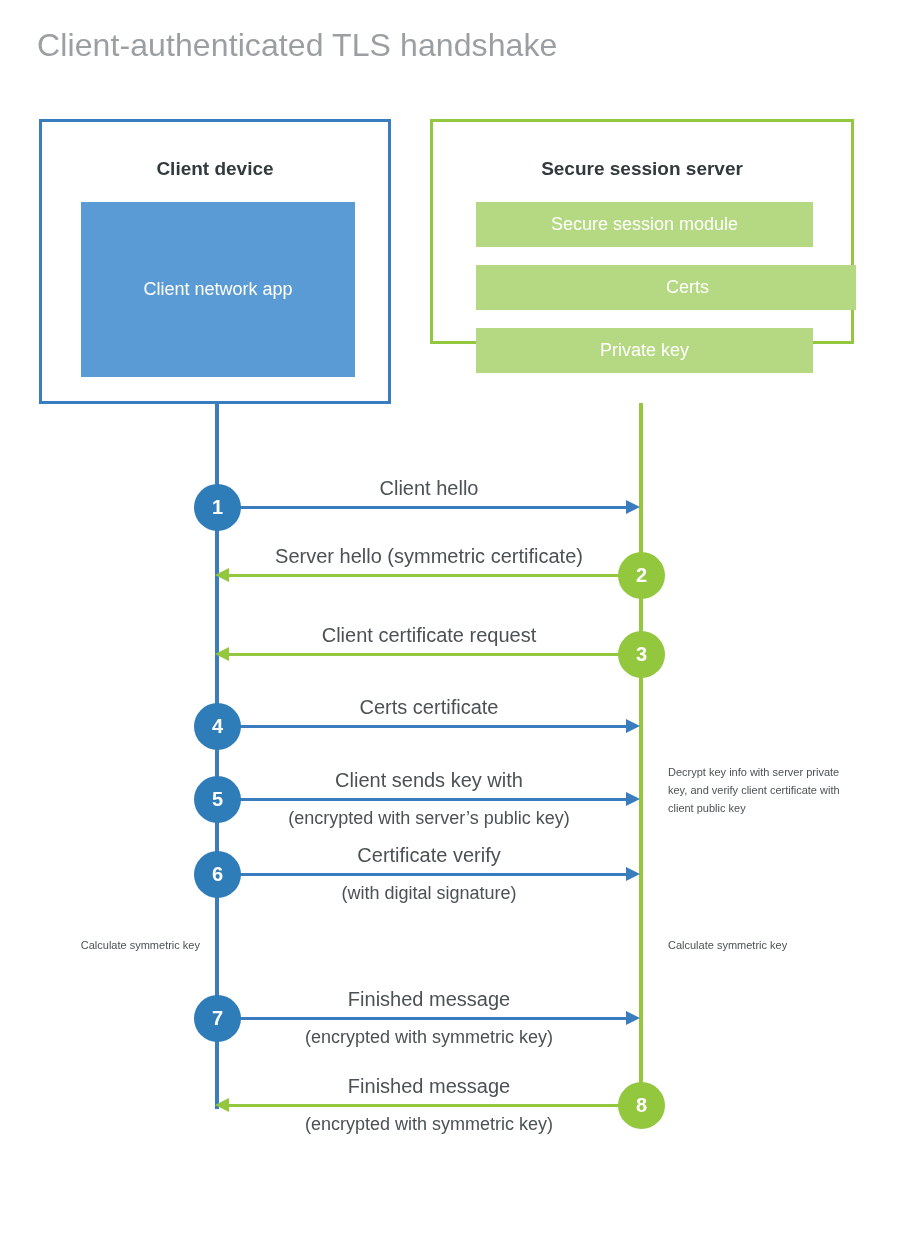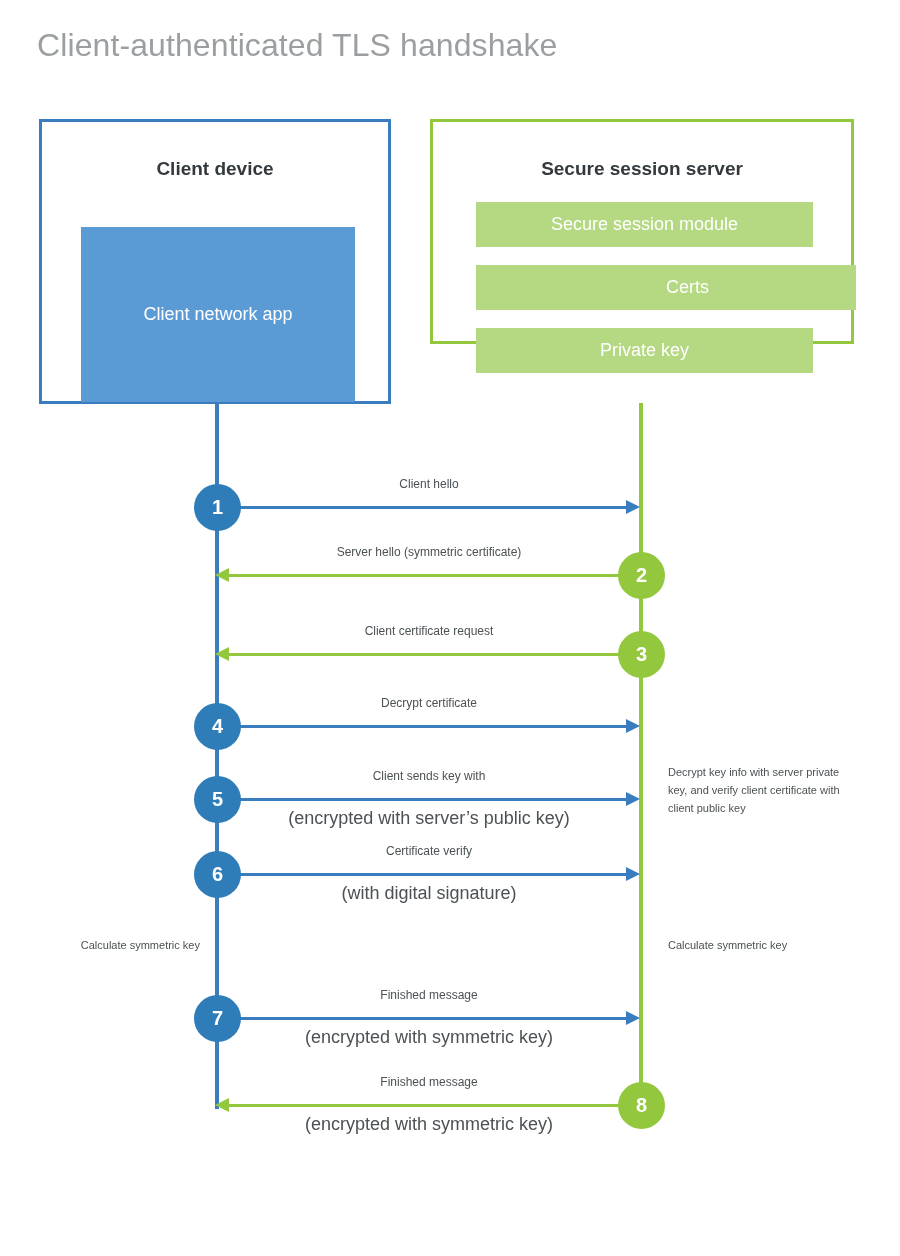--- a/index.html
+++ b/index.html
@@ -26,21 +26,21 @@
   .actor-box.server{left:430px;top:119px;width:424px;height:225px;border:3px solid #93c83e;}
   .actor-title{
     position:absolute;left:0;right:0;top:25px;
     text-align:center;font-size:19px;font-weight:bold;color:#333a3d;margin-top:11px;
   }
 
   .client-app{
     position:absolute;left:39px;top:80px;width:274px;height:175px;
     background:#5b9bd5;color:#ffffff;
     display:flex;align-items:center;justify-content:center;text-align:center;
-    font-size:18px;line-height:25px;font-weight:400;margin-top:25px;
+    font-size:18px;line-height:25px;font-weight:400;
   }
   .server-bar{
     position:absolute;left:43px;width:337px;height:45px;
     background:#b5d882;color:#ffffff;
     display:flex;align-items:center;justify-content:center;
     font-size:18px;font-weight:400;
   }
   .server-bar.b1{top:80px;}
   .server-bar.b2{top:143px;padding-left:43px;}
   .server-bar.b3{top:206px;text-align:center;}
@@ -55,21 +55,21 @@
   .msg .line{position:absolute;height:3px;top:-1px;}
   .msg .head{position:absolute;width:0;height:0;top:-7px;
              border-top:7px solid transparent;border-bottom:7px solid transparent;}
   .msg.to-server .line{left:217px;width:411px;background:#3a7dbf;}
   .msg.to-server .head{left:626px;border-left:14px solid #3a7dbf;}
   .msg.to-client .line{left:229px;width:411px;background:#93c83e;}
   .msg.to-client .head{left:215px;border-right:14px solid #93c83e;}
 
   .msg .label{
     position:absolute;left:230px;width:398px;text-align:center;
-    font-size:12px;color:#4b5154;top:-30px;white-space:nowrap;
+    font-size:20px;color:#4b5154;top:-30px;white-space:nowrap;
   }
   .msg .sublabel{
     position:absolute;left:230px;width:398px;text-align:center;
     font-size:18px;color:#4b5154;top:9px;white-space:nowrap;
   }
 
   
   .step{
     position:absolute;width:47px;height:47px;border-radius:50%;
     display:flex;align-items:center;justify-content:center;
@@ -120,21 +120,21 @@
   <div class="step server-step" style="top:552px">2</div>
 
   <div class="msg to-client" style="top:654px">
     <div class="label">Client certificate request</div>
     <div class="line"></div>
     <div class="head"></div>
   </div>
   <div class="step server-step" style="top:631px">3</div>
 
   <div class="msg to-server" style="top:726px">
-    <div class="label">Decrypt certificate</div>
+    <div class="label">Certs certificate</div>
     <div class="line"></div>
     <div class="head"></div>
   </div>
   <div class="step client-step" style="top:703px">4</div>
 
   <div class="msg to-server" style="top:799px">
     <div class="label">Client sends key with</div>
     <div class="sublabel">(encrypted with server’s public key)</div>
     <div class="line"></div>
     <div class="head"></div>

